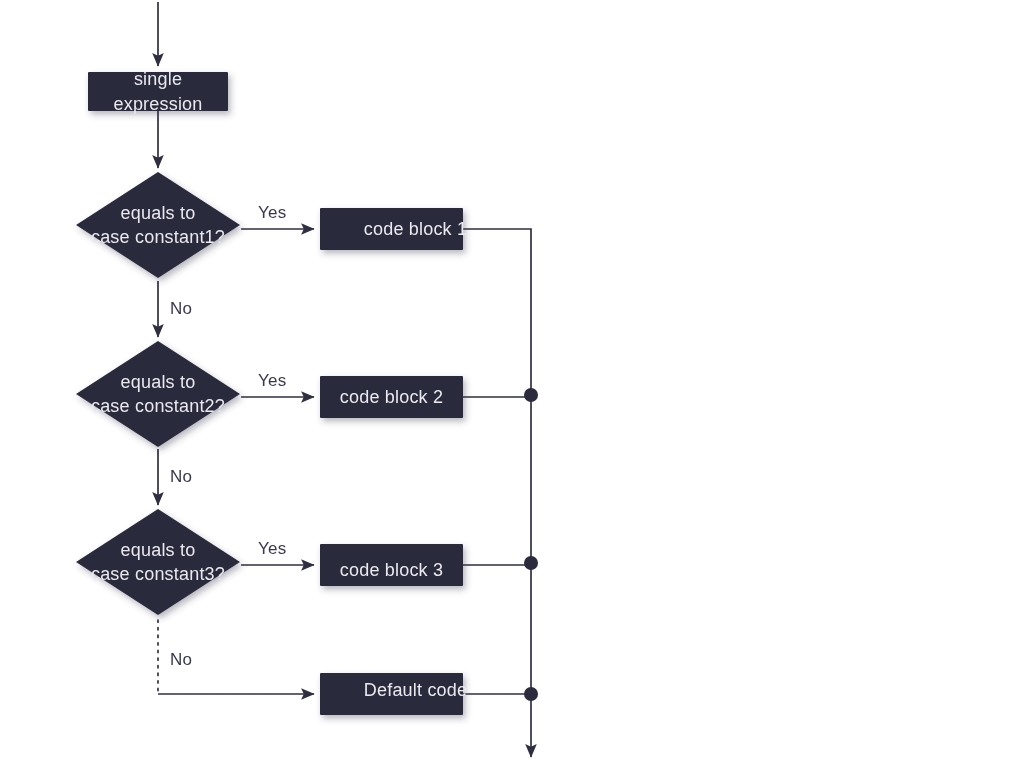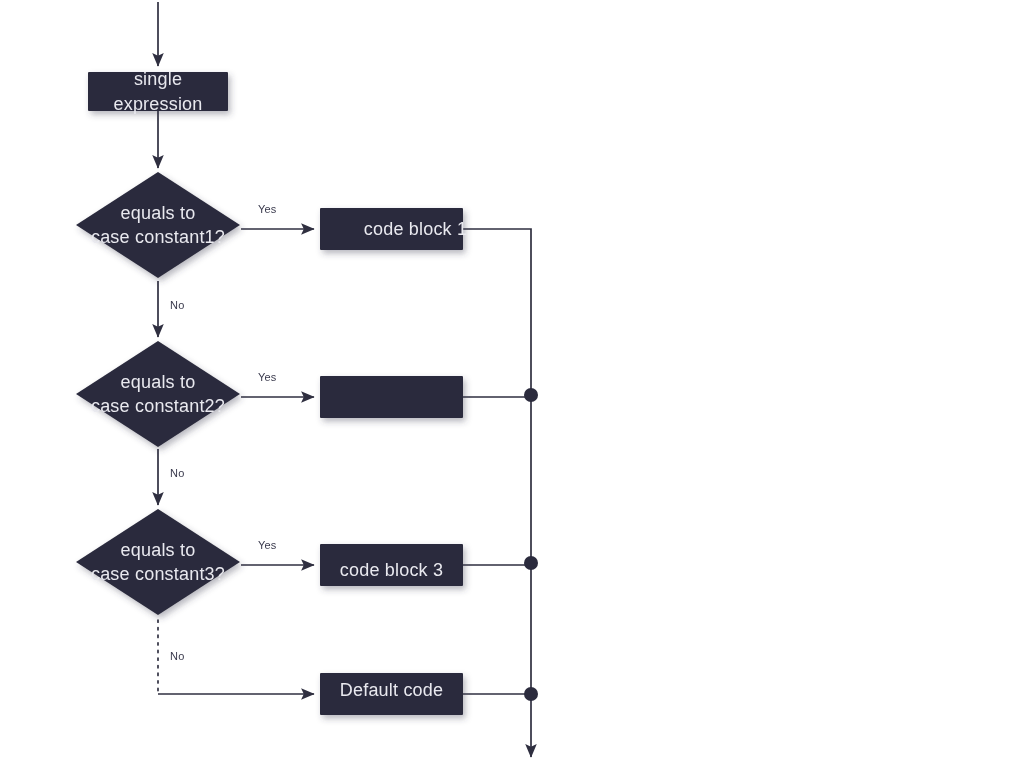--- a/index.html
+++ b/index.html
@@ -39,21 +39,21 @@
     font-weight: 400;
     letter-spacing: 0.2px;
     line-height: 1.35;
     pointer-events: none;
     white-space: pre-line;
   }
   .edge-label {
     position: absolute;
     color: #3a3a4d;
     font-family: "Liberation Sans", sans-serif;
-    font-size: 11px;
+    font-size: 17px;
     font-weight: 400;
     letter-spacing: 0.2px;
     pointer-events: none;
   }
 </style>
 </head>
 <body>
 
 <div id="flow-canvas">
 
@@ -124,24 +124,25 @@
 case  constant1?</div>
 
   <div class="node-label" style="left:76px; top:368px; width:164px; height:52px;">equals to
 case  constant2?</div>
 
   <div class="node-label" style="left:76px; top:536px; width:164px; height:52px;">equals to
 case  constant3?</div>
 
   <div class="node-label" style="left:320px; top:208px; width:143px; height:42px;margin-left:24px;">code block 1</div>
 
+  <div class="node-label" style="left:320px; top:376px; width:143px; height:42px;">code block 2</div>
 
   <div class="node-label" style="left:320px; top:544px; width:143px; height:52px;">code block 3</div>
 
-  <div class="node-label" style="left:320px; top:673px; width:143px; height:35px;">Default code</div>
+  <div class="node-label" style="left:320px; top:673px; width:143px; height:35px;padding-left:24px;">Default code</div>
 
   <div class="edge-label" style="left:258px; top:203px;">Yes</div>
 
   <div class="edge-label" style="left:258px; top:371px;">Yes</div>
 
   <div class="edge-label" style="left:258px; top:539px;">Yes</div>
 
   <div class="edge-label" style="left:170px; top:299px;">No</div>
 
   <div class="edge-label" style="left:170px; top:467px;">No</div>

